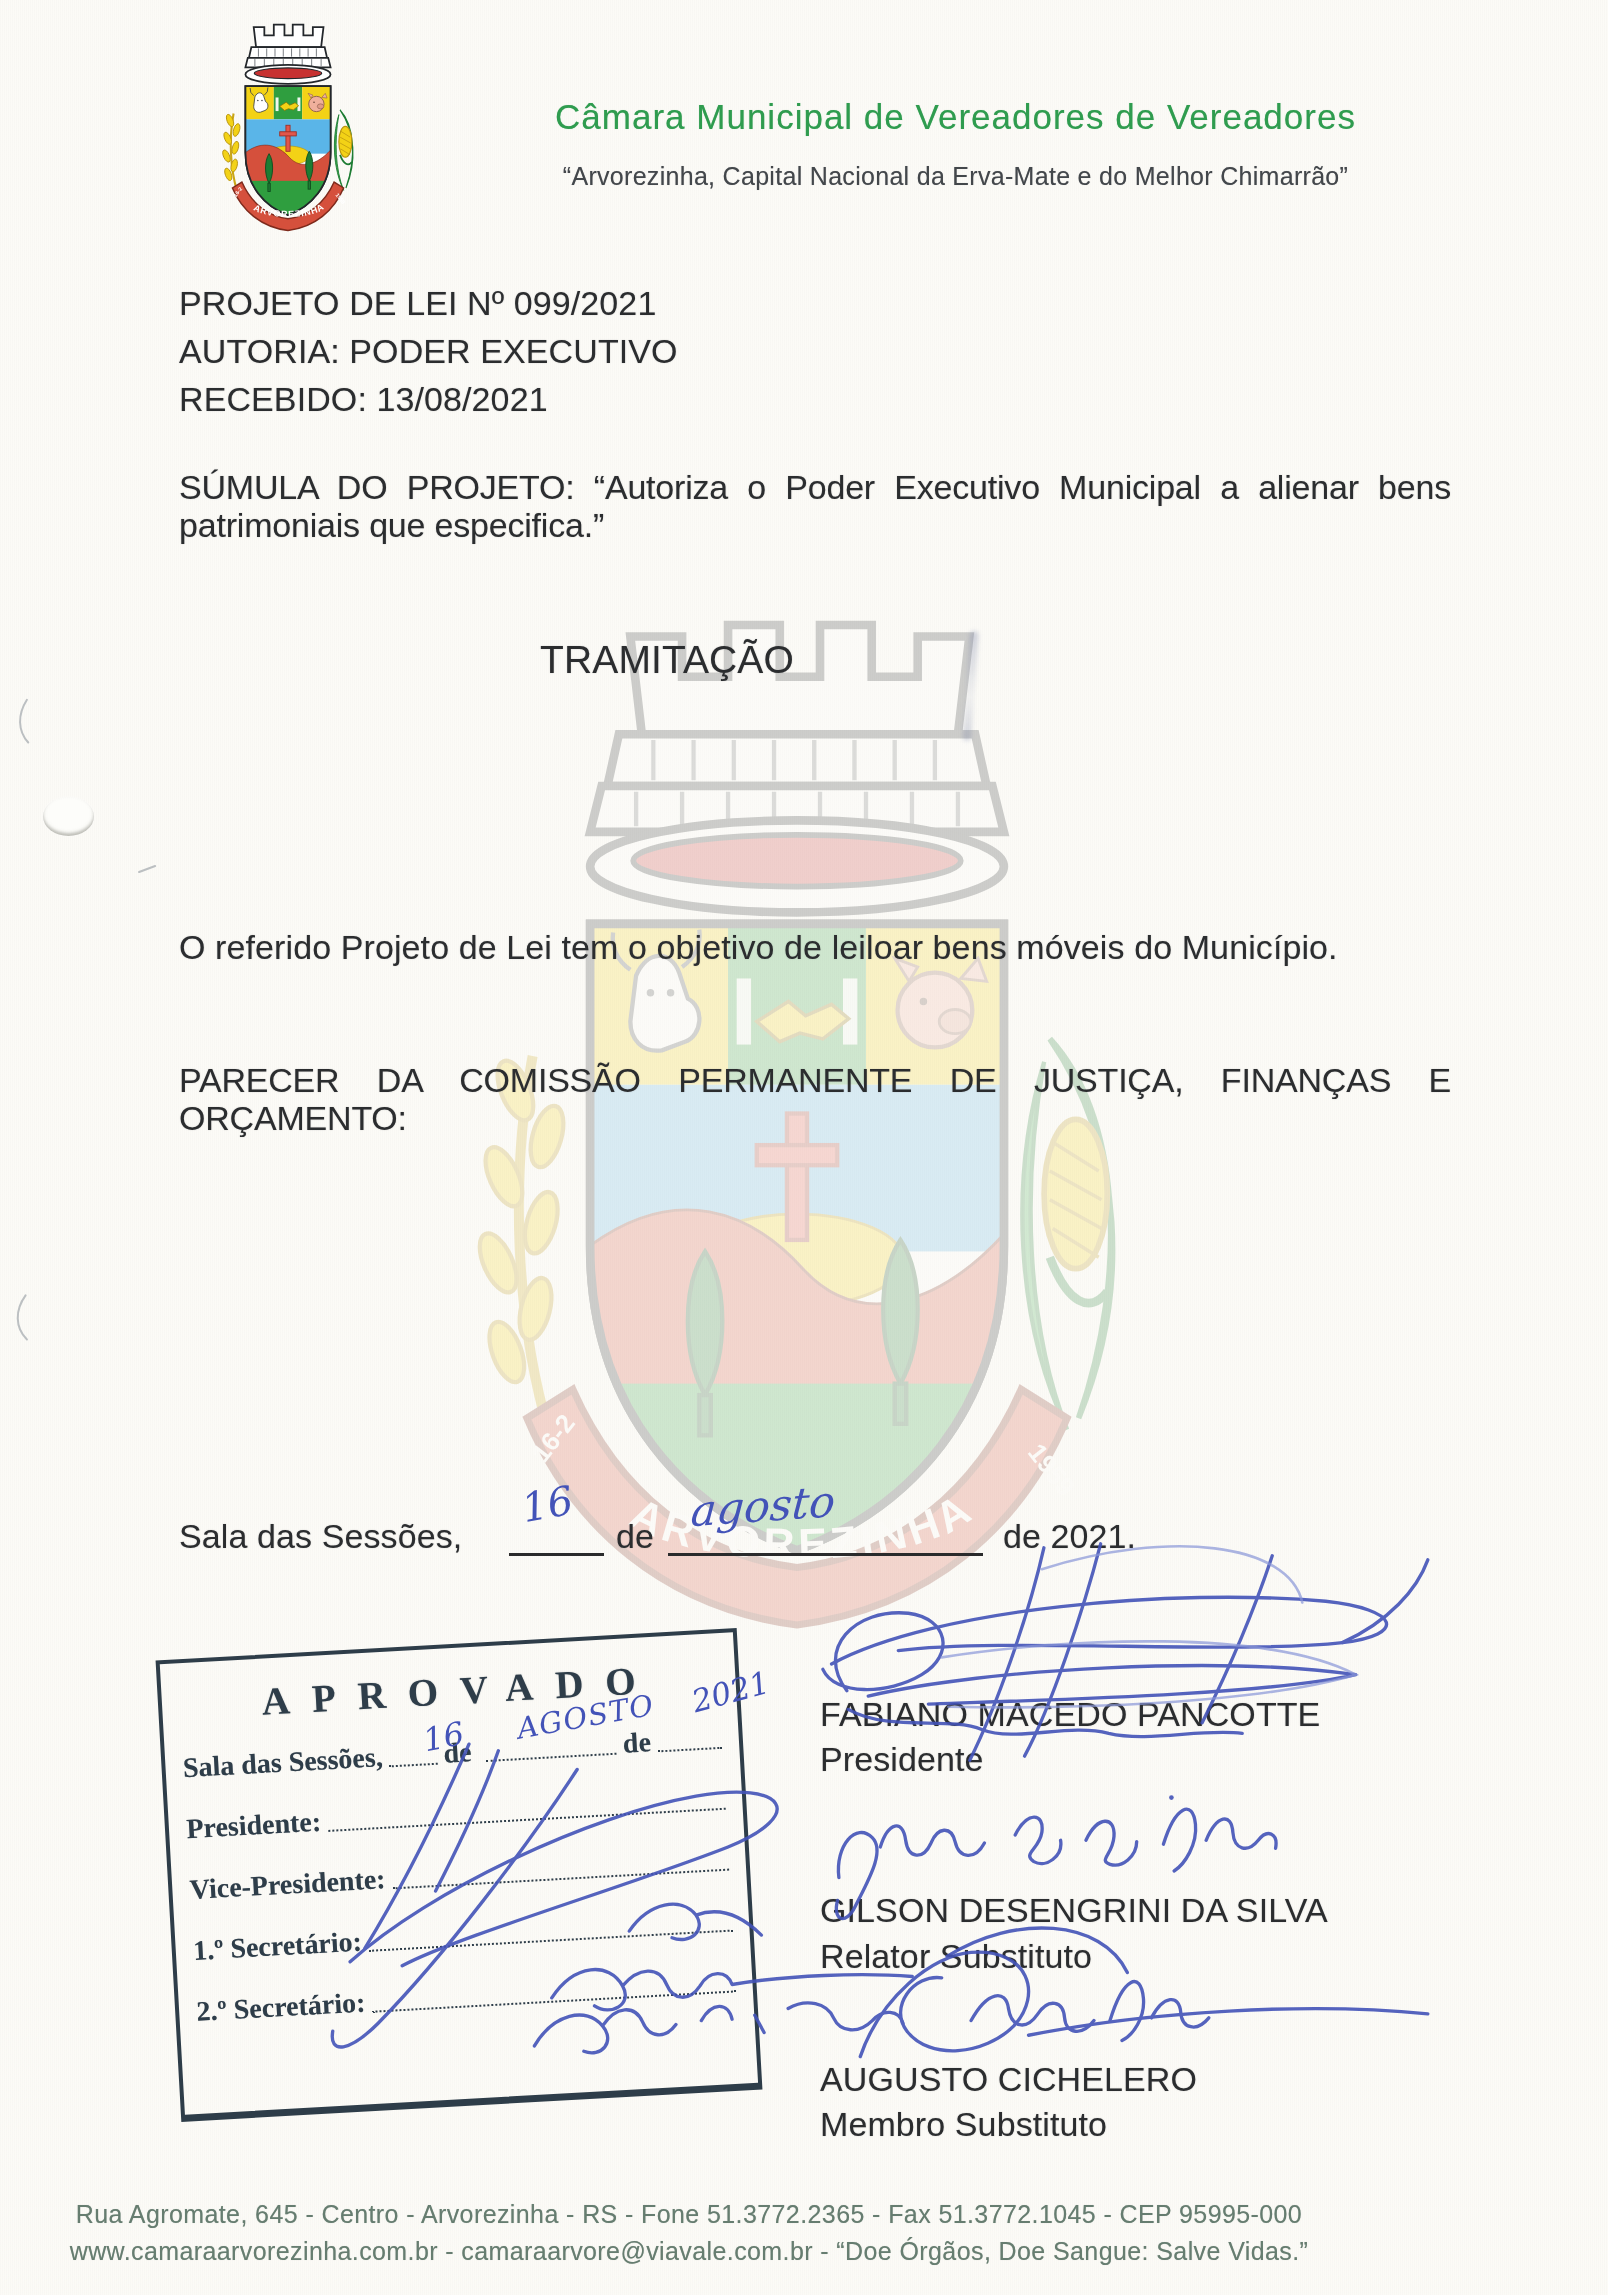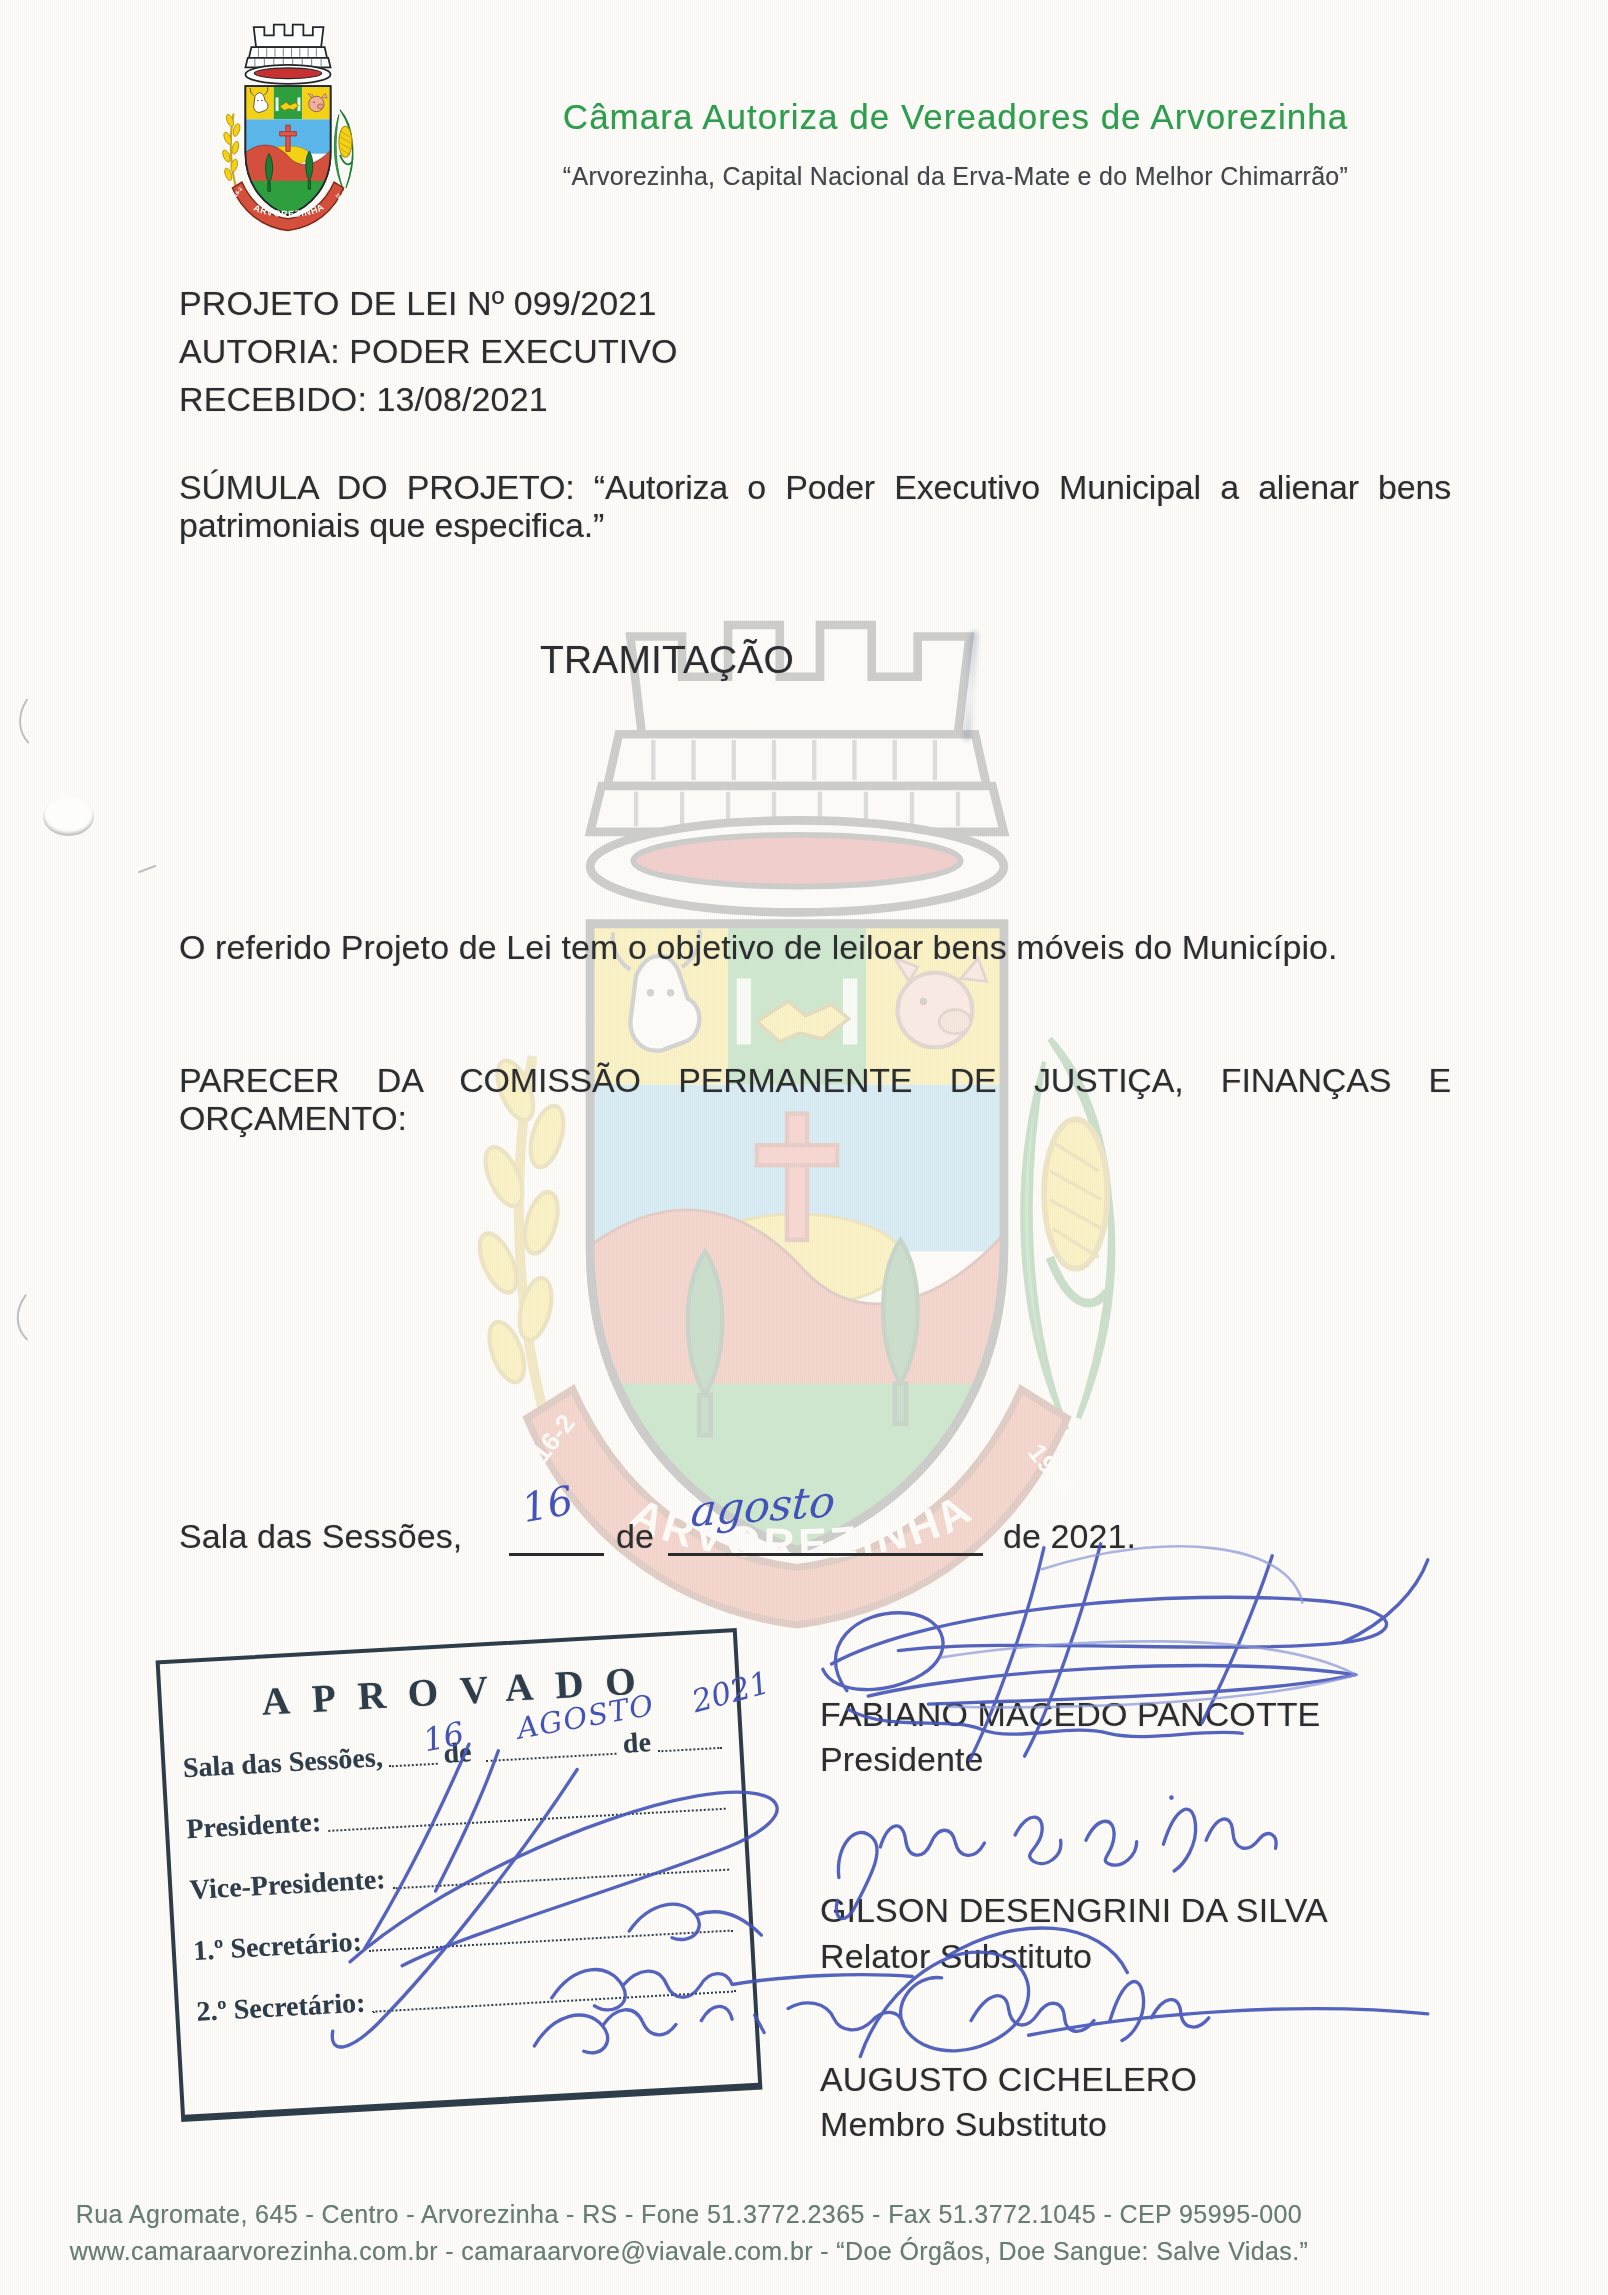--- a/index.html
+++ b/index.html
@@ -132,21 +132,21 @@
   <svg class="abs watermark" style="left:366px;top:602px;opacity:0.21" width="862" height="1069" viewBox="0 0 300 372">
     <use href="#coat"></use>
   </svg>
 
   <div class="abs hole"></div>
   <div class="abs smudge"></div>
 
   <svg class="abs z3" style="left:199px;top:20px" width="178" height="220" viewBox="0 0 300 372">
     <use href="#coat"></use>
   </svg>
-  <div class="abs z3 header-title" style="left:468px;top:97px;width:975px;text-align:center">Câmara Autoriza de Vereadores de Arvorezinha</div>
+  <div class="abs z3 header-title" style="left:468px;top:97px;width:975px;text-align:center">Câmara Municipal de Vereadores de Vereadores</div>
   <div class="abs z3 header-motto" style="left:468px;top:162px;width:975px;text-align:center">“Arvorezinha, Capital Nacional da Erva-Mate e do Melhor Chimarrão”</div>
 
   <div class="abs z3 body-text" style="left:179px;top:284px">PROJETO DE LEI Nº 099/2021</div>
   <div class="abs z3 body-text" style="left:179px;top:332px">AUTORIA: PODER EXECUTIVO</div>
   <div class="abs z3 body-text" style="left:179px;top:380px">RECEBIDO: 13/08/2021</div>
 
   <div class="abs z3 body-text para" style="left:179px;top:468px">SÚMULA DO PROJETO: “Autoriza o Poder Executivo Municipal a alienar bens patrimoniais que especifica.”</div>
 
   <div class="abs z3 body-text center-line" style="top:638px;font-size:39px">TRAMITAÇÃO</div>
 

